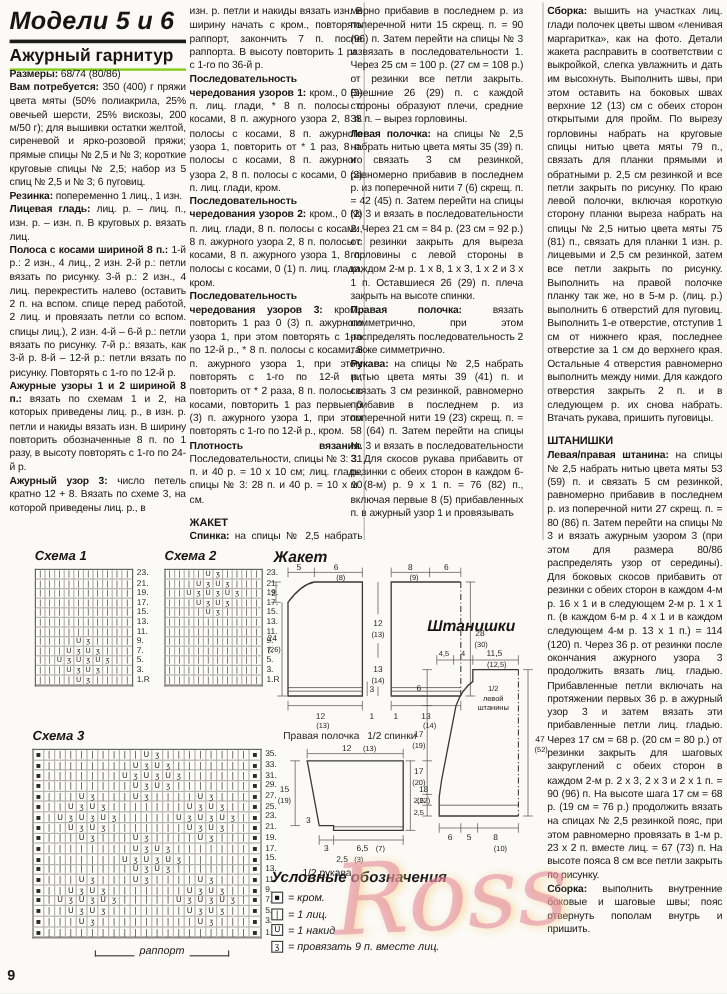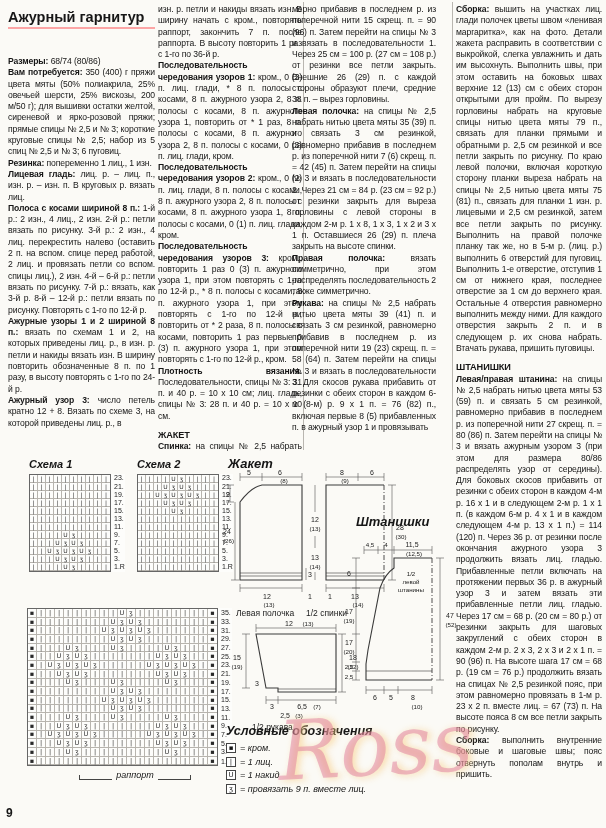--- a/index.html
+++ b/index.html
@@ -4,21 +4,21 @@
 <style>
   html,body{margin:0;padding:0;background:#e8e8e8;}
   .page{position:relative;width:606px;height:828px;background:#fbfaf6;overflow:hidden;
         font-family:"Liberation Sans",sans-serif;color:#161616;}
   .page *{box-sizing:border-box;}
 
   
   .hdr{position:absolute;left:8px;top:6px;width:147px;}
   .title{font-size:21px;font-weight:bold;font-style:italic;letter-spacing:0.2px;
          border-bottom:3px solid #1d1d1d;padding-bottom:3px;}
-  .subtitle{font-size:14.5px;font-weight:bold;border-bottom:2px solid #fca5a5;
+  .subtitle{font-size:14.5px;font-weight:bold;border-bottom:2px solid #84cc16;
             padding:3px 0 2px 0;margin-bottom:4px;}
 
   
   .col{position:absolute;font-size:8.6px;line-height:11.3px;letter-spacing:-0.1px;
        text-align:justify;overflow:hidden;}
   .col p{margin:0;}
   .lead{font-weight:bold;}
   .subhead{font-weight:bold;margin-top:8px !important;font-size:9.2px;}
   .colrule{position:absolute;top:2px;height:448px;width:1px;background:#b9b6b0;}
 
@@ -65,20 +65,21 @@
              transform:rotate(-3deg);text-shadow:3px 1px 7px rgba(247,205,130,0.65);
              pointer-events:none;white-space:nowrap;}
   .pagenum{position:absolute;left:6px;top:806px;font-size:12px;font-weight:bold;}
 </style>
 </head>
 <body>
 
 <div class="page">
 
   <div class="hdr">
+    <div class="title">Модели 5 и 6</div>
     <div class="subtitle">Ажурный гарнитур</div>
   </div>
 
   <div class="colrule" style="left:303px;"></div>
   <div class="colrule" style="left:452px;"></div>
 
   <div class="col" style="left:8px;top:56px;width:147px;height:396px;">
     <p class="para"><b class="lead">Размеры:</b><span> 68/74 (80/86)</span></p>
     <p class="para"><b class="lead">Вам потребуется:</b><span> 350 (400) г пряжи цвета мяты (50% полиакрила, 25% овечьей шерсти, 25% вискозы, 200 м/50 г); для вышивки остатки желтой, сиреневой и ярко-розовой пряжи; прямые спицы № 2,5 и № 3; короткие круговые спицы № 2,5; набор из 5 спиц № 2,5 и № 3; 6 пуговиц.</span></p>
     <p class="para"><b class="lead">Резинка:</b><span> попеременно 1 лиц., 1 изн.</span></p>
@@ -450,20 +451,21 @@
               <span class="kcell sym-k">|</span>
               <span class="kcell sym-k">|</span>
               <span class="kcell sym-k">|</span>
               <span class="kcell sym-k">|</span>
               <span class="kcell sym-k">|</span>
             </div>
             <span class="klabel">1.R</span>
           </div></div></div>
   </div>
   <div class="scheme" style="left:8px;top:608px;">
+    <div class="scheme-title">Схема 3</div>
     <div class="cells-9"><div class="kgrid" style="border: none;"><div class="rowline">
             <div class="krow" style="border-width: 1px 1px 0px; border-top-style: solid; border-right-style: solid; border-bottom-style: initial; border-left-style: solid; border-top-color: rgb(102, 102, 102); border-right-color: rgb(102, 102, 102); border-bottom-color: initial; border-left-color: rgb(102, 102, 102); border-image: initial; outline: none;">
               <span class="kcell sym-e">▪</span>
               <span class="kcell sym-k">|</span>
               <span class="kcell sym-k">|</span>
               <span class="kcell sym-k">|</span>
               <span class="kcell sym-k">|</span>
               <span class="kcell sym-k">|</span>
               <span class="kcell sym-k">|</span>
               <span class="kcell sym-k">|</span>
@@ -942,21 +944,21 @@
     <text x="93" y="54" text-anchor="middle">12</text>
     <text x="93" y="63" text-anchor="middle" class="small">(13)</text>
     <text x="93" y="92" text-anchor="middle">13</text>
     <text x="93" y="101" text-anchor="middle" class="small">(14)</text>
     <text x="178" y="62" text-anchor="middle">28</text>
     <text x="179" y="71" text-anchor="middle" class="small">(30)</text>
     <text x="106" y="131">1</text>
     <text x="133" y="131" text-anchor="middle">13</text>
     <text x="136" y="139" text-anchor="middle" class="small">(14)</text>
   </svg>
-  <div class="caption" style="left:236px;top:608px;">Левая полочка</div>
+  <div class="caption" style="left:236px;top:608px;">Правая полочка</div>
   <div class="caption" style="left:306px;top:608px;">1/2 спинки</div>
 
   <svg style="left:228px;top:620px;" width="136" height="100" viewBox="0 0 136 100">
     <path class="outline" d="M 28,14 L 108,14 L 108,72 L 50,72 L 50,68 L 38,68 Z"></path>
     <path class="thin" d="M 50,69 L 108,69"></path>
     <path class="dim" d="M 28,8 L 108,8 M 28,4 L 28,12 M 108,4 L 108,12 M 18,14 L 18,68 M 14,14 L 22,14 M 14,68 L 22,68 M 114,14 L 114,72 M 110,14 L 118,14 M 110,72 L 118,72 M 38,80 L 108,80 M 38,76 L 38,84 M 50,76 L 50,84 M 108,76 L 108,84"></path>
     <text x="61" y="6" text-anchor="middle">12</text>
     <text x="80" y="6" text-anchor="middle" class="small">(13)</text>
     <text x="9" y="40" text-anchor="middle">15</text>
     <text x="9" y="49" text-anchor="middle" class="small">(19)</text>

